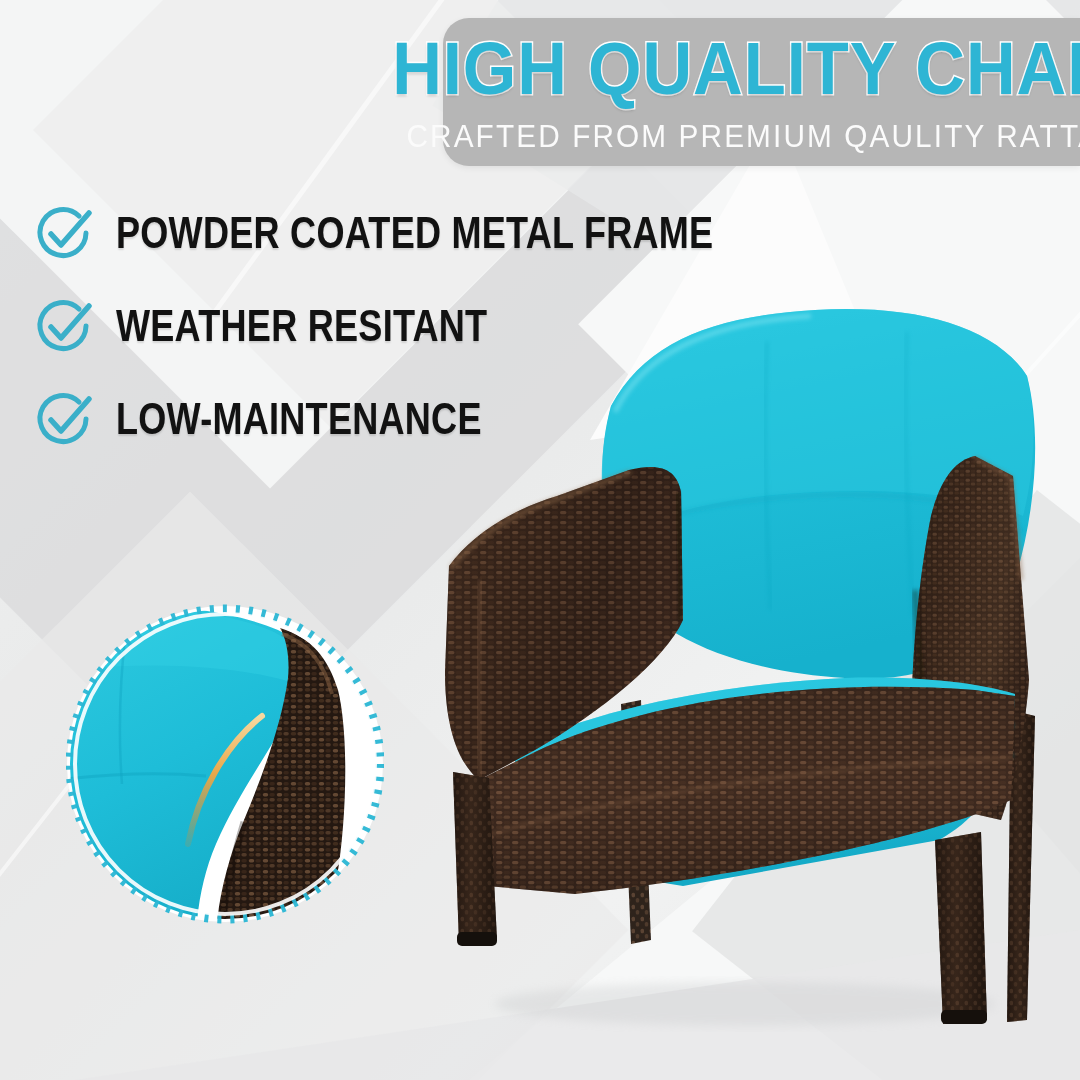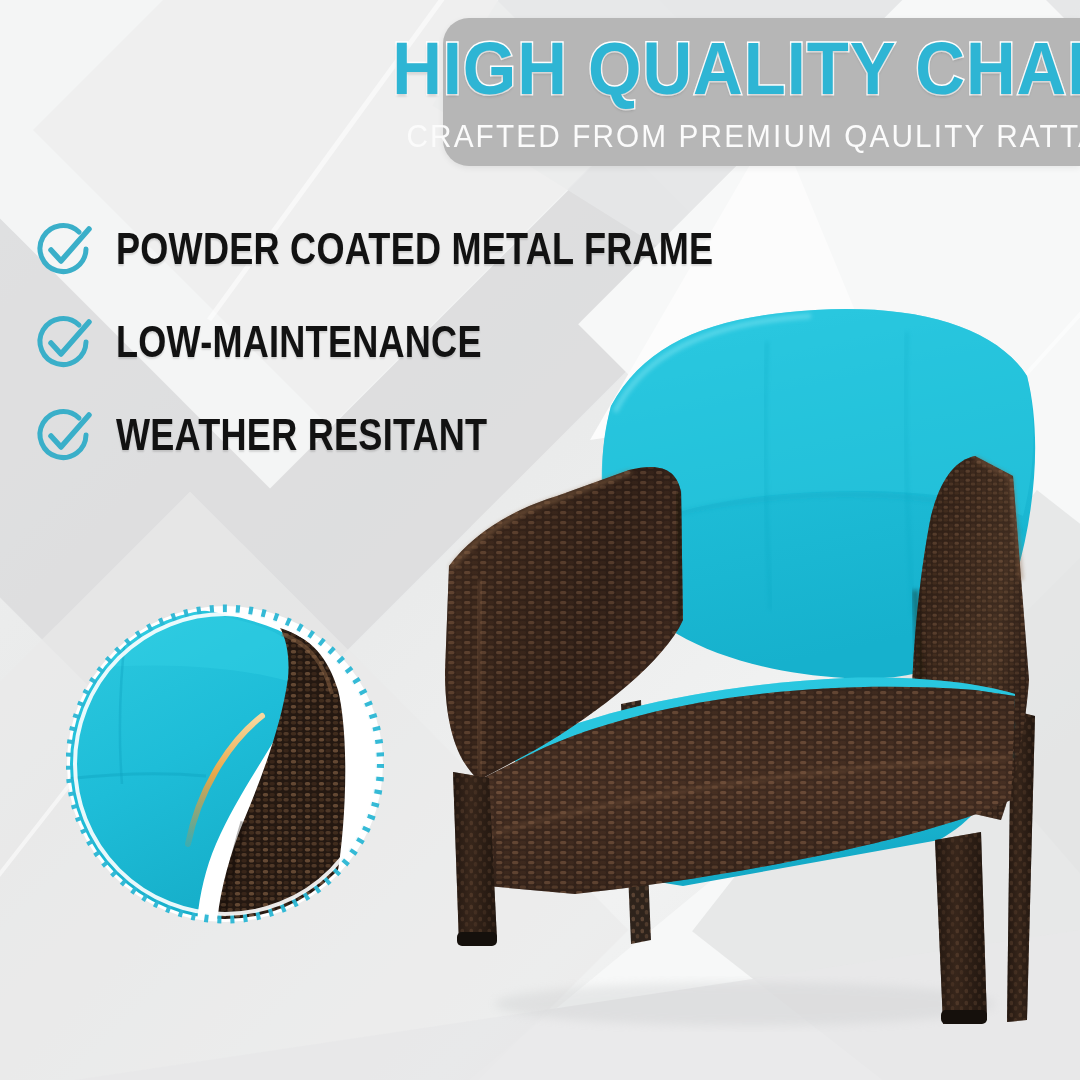--- a/index.html
+++ b/index.html
@@ -52,21 +52,21 @@
     -webkit-text-stroke:3px #ffffff;
     paint-order:stroke fill;
     text-shadow:0 2px 3px rgba(0,0,0,.18);
     white-space:nowrap;}
   .subline{position:absolute;left:455px;top:116px;width:620px;height:42px;
     display:flex;align-items:center;justify-content:center;
     font-size:31px;font-weight:300;letter-spacing:2.2px;color:#fbfbfb;
     transform:scaleX(.96);white-space:nowrap;}
 
   
-  .features{position:absolute;left:34px;top:206px;width:700px;}
+  .features{position:absolute;left:34px;top:190px;width:700px;}
   .feature{display:flex;align-items:center;height:86px;margin-bottom:7px;}
   .tick{width:60px;height:60px;flex:0 0 60px;margin-right:22px;}
   .feature-label{
     font-size:44px;font-weight:bold;color:#121212;letter-spacing:.3px;
     transform:scaleX(.82);transform-origin:left center;
     white-space:nowrap;line-height:1;
     text-shadow:0 2px 2px rgba(0,0,0,.13);}
 
   
   .chair{position:absolute;left:415px;top:280px;width:665px;height:760px;}
@@ -232,29 +232,29 @@
         <path d="M17 31 L27 42 L55 10" fill="none" stroke="#3aafc9" stroke-width="5.5" stroke-linecap="round" stroke-linejoin="round"></path>
       </svg>
       <span class="feature-label">POWDER COATED METAL FRAME</span>
     </div>
 
     <div class="feature">
       <svg class="tick" viewBox="0 0 60 60">
         <path d="M45 13 A23 23 0 1 0 52 30" fill="none" stroke="#3aafc9" stroke-width="5" stroke-linecap="round"></path>
         <path d="M17 31 L27 42 L55 10" fill="none" stroke="#3aafc9" stroke-width="5.5" stroke-linecap="round" stroke-linejoin="round"></path>
       </svg>
-      <span class="feature-label">LOW-MAINTENANCE</span>
+      <span class="feature-label">WEATHER RESITANT</span>
     </div>
 
     <div class="feature">
       <svg class="tick" viewBox="0 0 60 60">
         <path d="M45 13 A23 23 0 1 0 52 30" fill="none" stroke="#3aafc9" stroke-width="5" stroke-linecap="round"></path>
         <path d="M17 31 L27 42 L55 10" fill="none" stroke="#3aafc9" stroke-width="5.5" stroke-linecap="round" stroke-linejoin="round"></path>
       </svg>
-      <span class="feature-label">WEATHER RESITANT</span>
+      <span class="feature-label">LOW-MAINTENANCE</span>
     </div>
 
 
   </div>
 
   <div class="inset">
     <svg width="318" height="340" viewBox="0 0 318 340" xmlns="http://www.w3.org/2000/svg">
       <defs>
         <clipPath id="insetClip">
           <circle cx="159" cy="170" r="155"></circle>

